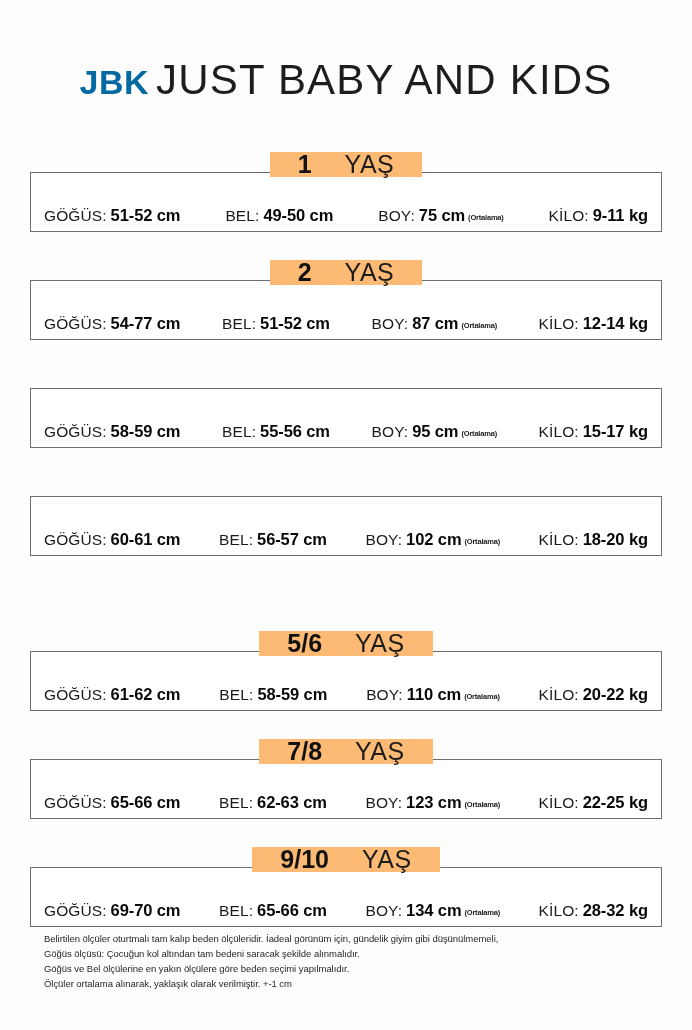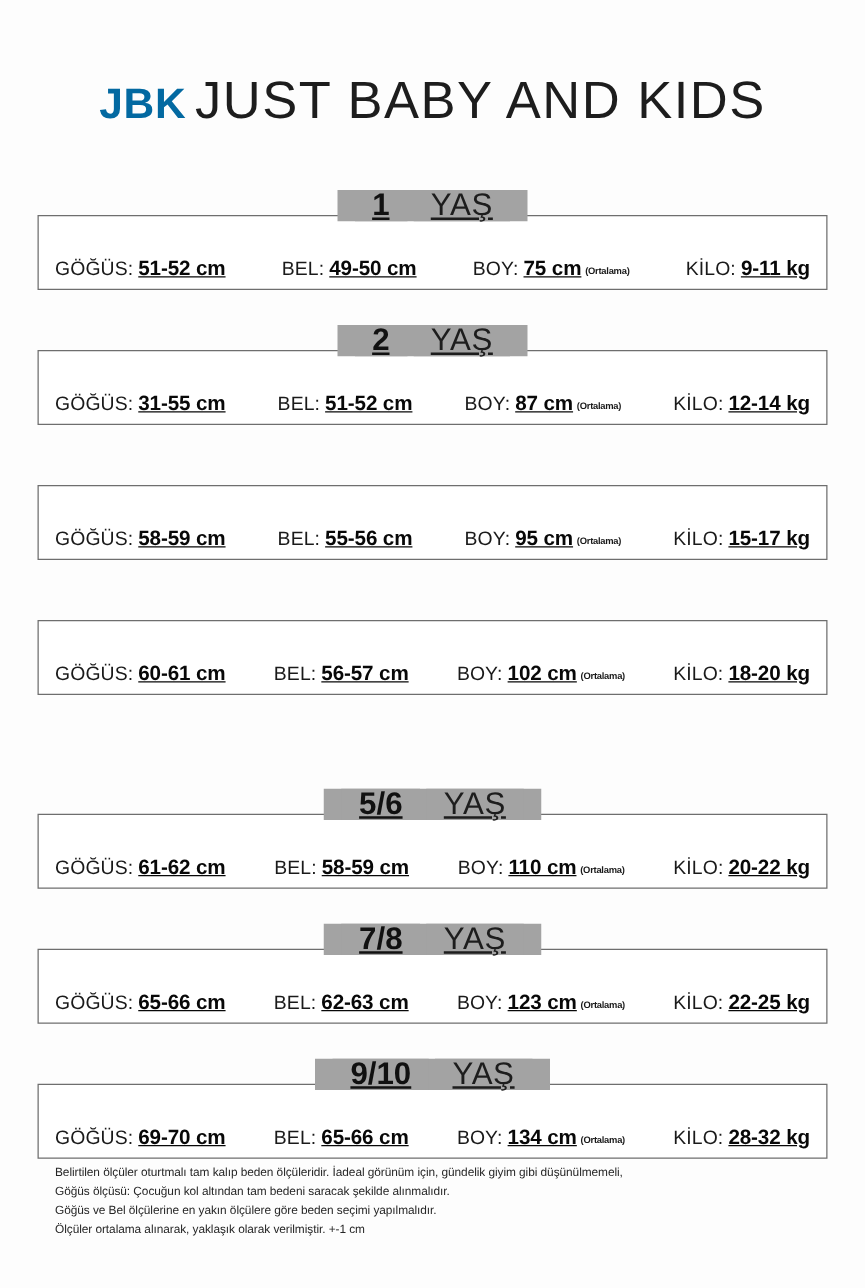--- a/index.html
+++ b/index.html
@@ -68,25 +68,24 @@
     position: absolute;
     top: -20px;
     left: 0;
     width: 100%;
     text-align: center;
     z-index: 3;
     pointer-events: none;
   }
   .row-title span {
     display: inline-block;
-    background: #a3a3a3;
+    background: #fdba74;
     padding: 0 14px;
     white-space: nowrap;
     line-height: 1;
-    text-decoration: underline;
   }
   .age-num {
     font-size: 25px;
     font-weight: 800;
     color: #111;
     letter-spacing: 0px;
   }
   .age-word {
     font-size: 25px;
     font-weight: 300;
@@ -117,21 +116,20 @@
     font-weight: 400;
     color: #1a1a1a;
     letter-spacing: 0.1px;
   }
   .field-value {
     font-size: 16.5px;
     font-weight: 800;
     color: #080808;
     letter-spacing: -0.1px;
     margin-left: 4px;
-    text-decoration: underline;
   }
   .field-note {
     font-size: 7.5px;
     font-weight: 700;
     color: #1a1a1a;
     margin-left: 3px;
     letter-spacing: -0.2px;
     vertical-align: 1px;
   }
 
@@ -166,21 +164,21 @@
         <div class="field"><span class="field-label">GÖĞÜS:</span><span class="field-value">51-52 cm</span></div>
         <div class="field"><span class="field-label">BEL:</span><span class="field-value">49-50 cm</span></div>
         <div class="field"><span class="field-label">BOY:</span><span class="field-value">75 cm</span><span class="field-note">(Ortalama)</span></div>
         <div class="field"><span class="field-label">KİLO:</span><span class="field-value">9-11 kg</span></div>
       </div>
     </div>
     <div class="size-row">
       <div class="row-box"></div>
       <div class="row-title"><span><span class="age-num">2</span><span class="age-word">YAŞ</span></span></div>
       <div class="row-fields">
-        <div class="field"><span class="field-label">GÖĞÜS:</span><span class="field-value">31-55 cm</span></div>
+        <div class="field"><span class="field-label">GÖĞÜS:</span><span class="field-value">54-77 cm</span></div>
         <div class="field"><span class="field-label">BEL:</span><span class="field-value">51-52 cm</span></div>
         <div class="field"><span class="field-label">BOY:</span><span class="field-value">87 cm</span><span class="field-note">(Ortalama)</span></div>
         <div class="field"><span class="field-label">KİLO:</span><span class="field-value">12-14 kg</span></div>
       </div>
     </div>
     <div class="size-row">
       <div class="row-box"></div>
       <div class="row-fields">
         <div class="field"><span class="field-label">GÖĞÜS:</span><span class="field-value">58-59 cm</span></div>
         <div class="field"><span class="field-label">BEL:</span><span class="field-value">55-56 cm</span></div>

